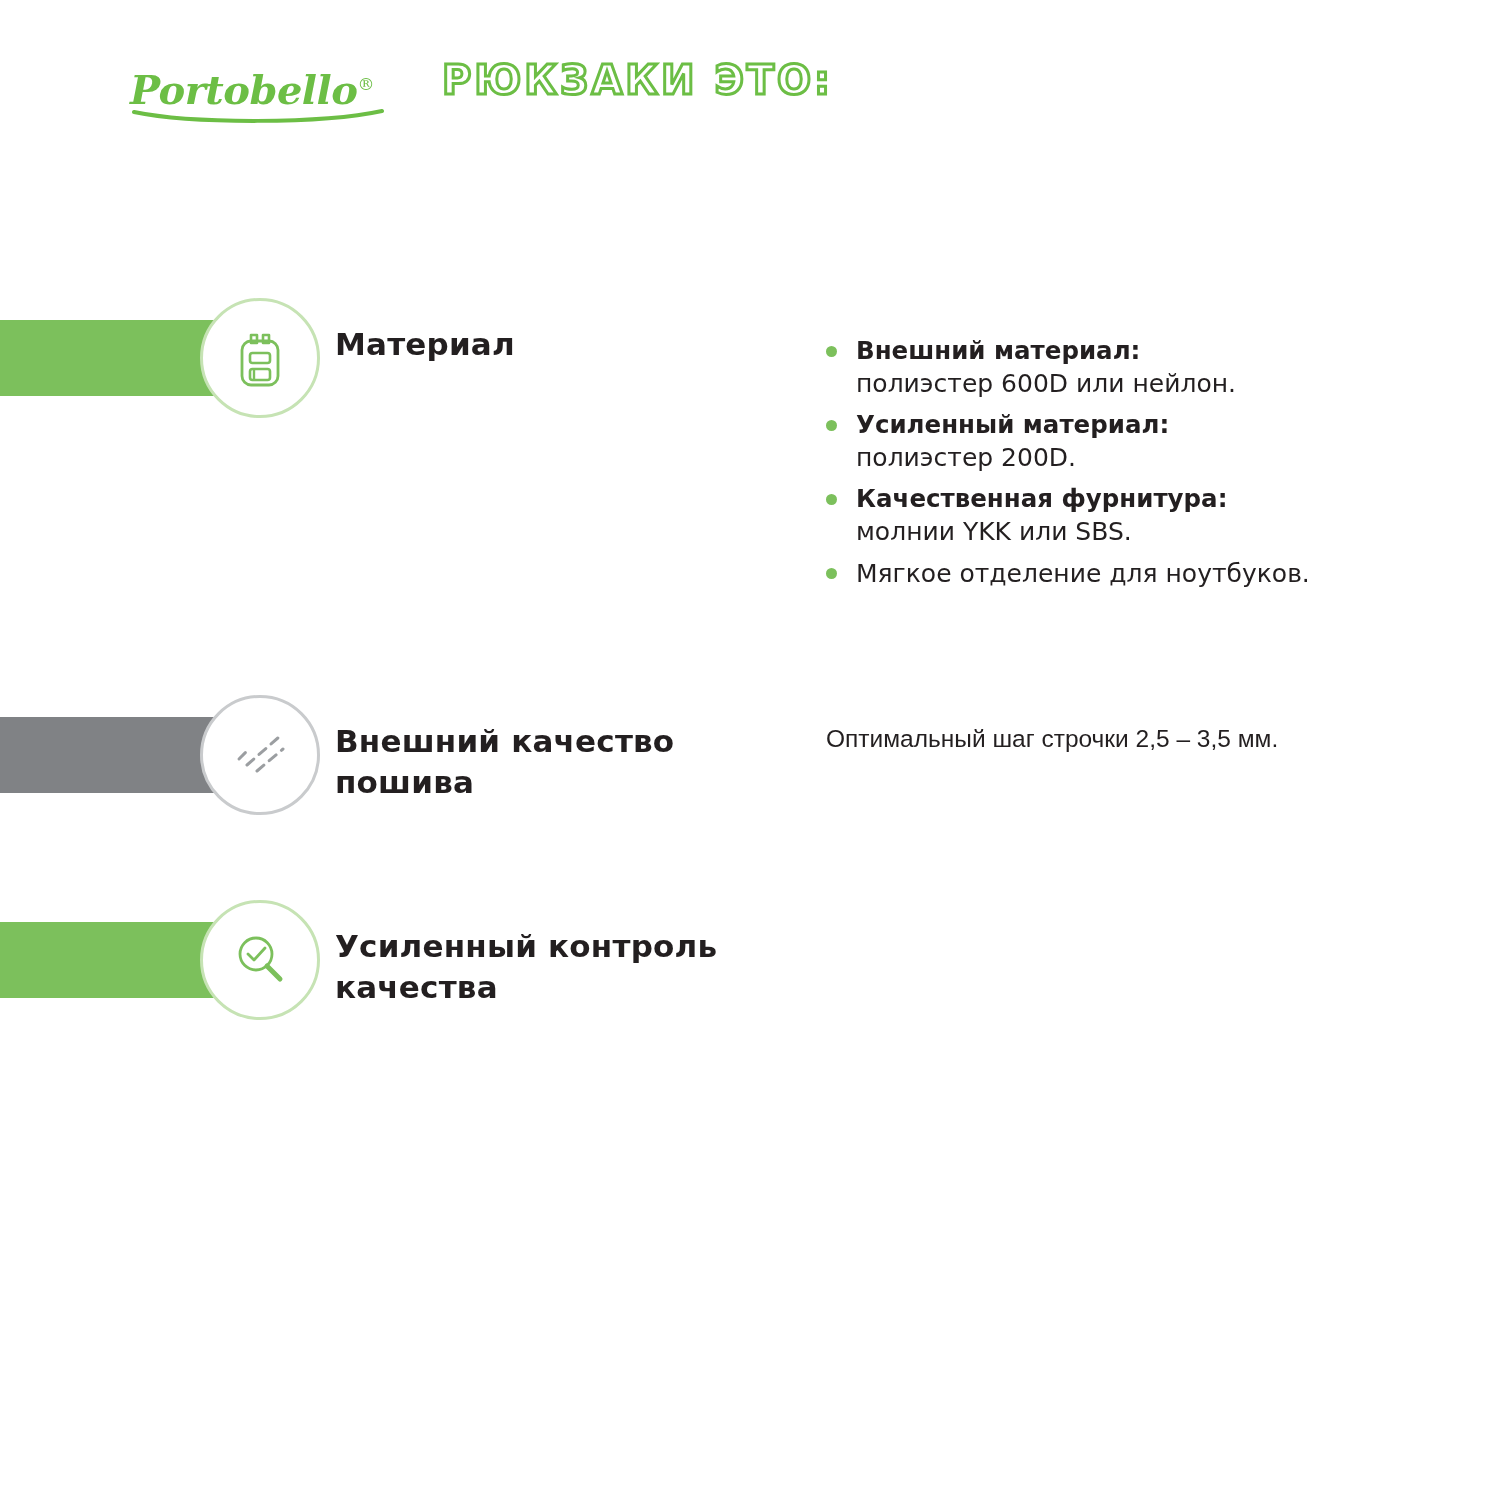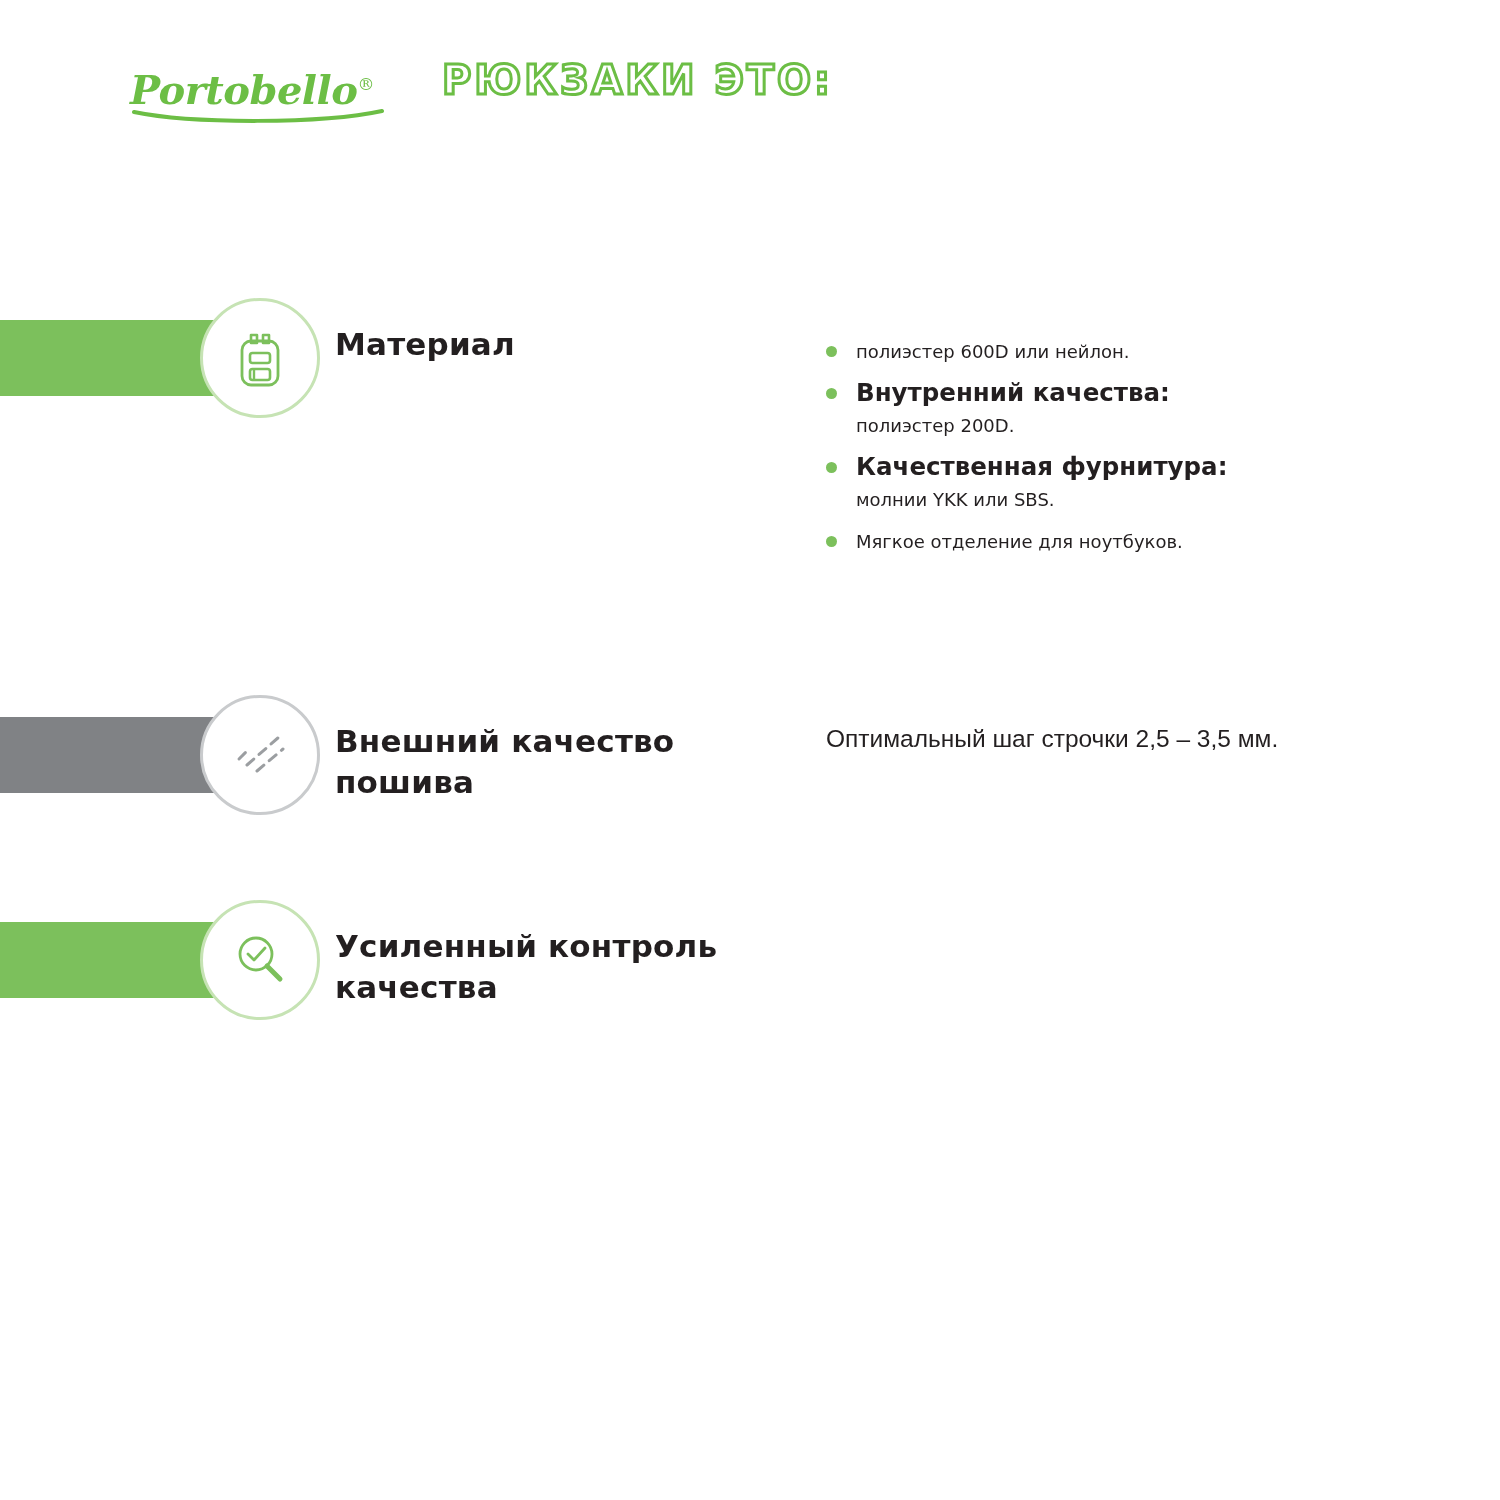--- a/index.html
+++ b/index.html
@@ -140,21 +140,21 @@
     font-family: "DejaVu Sans", sans-serif;
     font-weight: bold;
     font-size: 24.5px;
     line-height: 32px;
     color: #231f20;
     display: block;
   }
   .bullet .b-sub {
     font-family: "DejaVu Sans", sans-serif;
     font-weight: normal;
-    font-size: 18px;
+    font-size: 25px;
     line-height: 33px;
     color: #231f20;
     display: block;
   }
 
   .note {
     position: absolute;
     left: 826px;
     top: 722px;
     width: 620px;
@@ -188,25 +188,26 @@
       <rect x="21" y="44" width="20" height="11" rx="2.5" fill="none" stroke="#7cc05c" stroke-width="2.6"></rect>
       <line x1="25" y1="44" x2="25" y2="55" stroke="#7cc05c" stroke-width="2.4"></line>
     </svg>
   </div>
   <div class="row-title">Материал</div>
 </div>
 
 <div class="bullets">
   <div class="bullet">
     <span class="dot"></span>
+    <span class="b-title">Внешний материал:</span>
     <span class="b-sub">полиэстер 600D или нейлон.</span>
   </div>
   <div class="bullet">
     <span class="dot"></span>
-    <span class="b-title">Внутренний качества:</span>
+    <span class="b-title">Усиленный материал:</span>
     <span class="b-sub">полиэстер 200D.</span>
   </div>
   <div class="bullet">
     <span class="dot"></span>
     <span class="b-title">Качественная фурнитура:</span>
     <span class="b-sub">молнии YKK или SBS.</span>
   </div>
   <div class="bullet">
     <span class="dot"></span>
     <span class="b-sub">Мягкое отделение для ноутбуков.</span>

